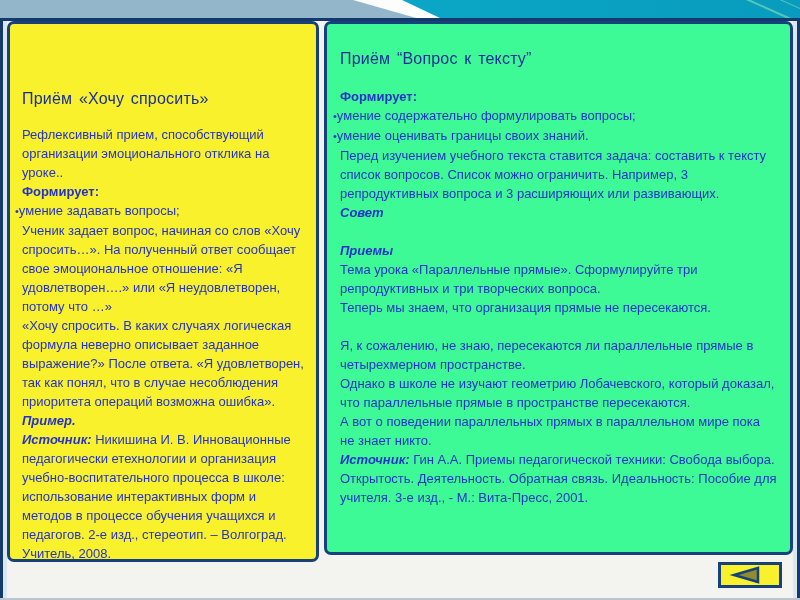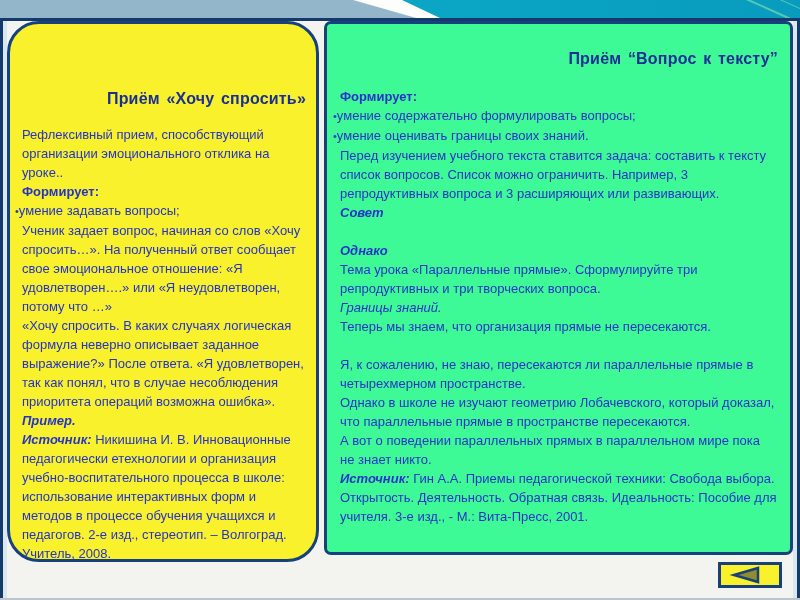--- a/index.html
+++ b/index.html
@@ -21,24 +21,24 @@
   
   .edge{position:absolute;top:18px;height:582px;background:#143A6B;width:3px;}
   .edge.left{left:0;}
   .edge.right{right:0;}
   .edge-gap{position:absolute;top:21px;height:579px;width:4px;background:#D9E7F1;}
   .edge-gap.left{left:3px;}
   .edge-gap.right{right:3px;}
   .bottom-line{position:absolute;left:0;bottom:0;width:800px;height:2px;background:#BCC5CE;}
   
   .panel{position:absolute;box-sizing:border-box;border:3px solid #16417C;border-radius:7px;}
-  .panel-left{left:7px;top:21px;width:312px;height:541px;background:#F8F12B;padding:4px 10px 4px 12px;border-radius:32px;}
+  .panel-left{left:7px;top:21px;width:312px;height:541px;background:#F8F12B;padding:4px 10px 4px 12px;}
   .panel-right{left:324px;top:21px;width:469px;height:534px;background:#3DFA97;padding:4px 12px 4px 13px;}
   .panel-title{
-    text-align:right;font-weight:bold;font-size:16px;color:#1A2F96;letter-spacing:.2px;word-spacing:2px;
+    text-align:left;font-weight:normal;font-size:16px;color:#1A2F96;letter-spacing:.2px;word-spacing:2px;
   }
   .panel-left .panel-title{margin-top:62px;}
   .panel-right .panel-title{margin-top:22px;}
   .panel-body{font-size:13px;line-height:19px;color:#2434C8;}
   .panel-left .panel-body{margin-top:17px;}
   .panel-right .panel-body{margin-top:19px;}
   .para{margin:0;}
   .para.bullet{text-indent:-7px;}
   .bullet-mark{font-size:11px;}
   .rn{font-style:normal;font-weight:normal;}
@@ -84,23 +84,22 @@
 
 <div class="panel panel-right">
   <div class="panel-title">Приём “Вопрос к тексту”</div>
   <div class="panel-body">
       <div class="para"><span class="rb">Формирует:</span></div>
       <div class="para bullet"><span class="bullet-mark">•</span><span class="rn">умение содержательно формулировать вопросы;</span></div>
       <div class="para bullet"><span class="bullet-mark">•</span><span class="rn">умение оценивать границы своих знаний.</span></div>
       <div class="para"><span class="rn">Перед изучением учебного текста ставится задача: составить к тексту список вопросов. Список можно ограничить. Например, 3 репродуктивных вопроса и 3 расширяющих или развивающих.</span></div>
       <div class="para"><span class="rbi">Совет</span></div>
       <div class="para">&nbsp;</div>
-      <div class="para"><span class="rbi">Однако</span></div>
+      <div class="para"><span class="rbi">Приемы</span></div>
       <div class="para"><span class="rn">Тема урока «Параллельные прямые». Сформулируйте три репродуктивных и три творческих вопроса.</span></div>
-      <div class="para"><span class="ri">Границы знаний.</span></div>
       <div class="para"><span class="rn">Теперь мы знаем, что организация прямые не пересекаются.</span></div>
       <div class="para">&nbsp;</div>
       <div class="para"><span class="rn">Я, к сожалению, не знаю, пересекаются ли параллельные прямые в четырехмерном пространстве.</span></div>
       <div class="para"><span class="rn">Однако в школе не изучают геометрию Лобачевского, который доказал, что параллельные прямые в пространстве пересекаются.</span></div>
       <div class="para"><span class="rn">А вот о поведении параллельных прямых в параллельном мире пока не знает никто.</span></div>
       <div class="para"><span class="rbi">Источник: </span><span class="rn">Гин А.А. Приемы педагогической техники: Свобода выбора. Открытость. Деятельность. Обратная связь. Идеальность: Пособие для учителя. 3-е изд., - М.: Вита-Пресс, 2001.</span></div>
     </div>
 </div>
 
 <button class="back-btn">

